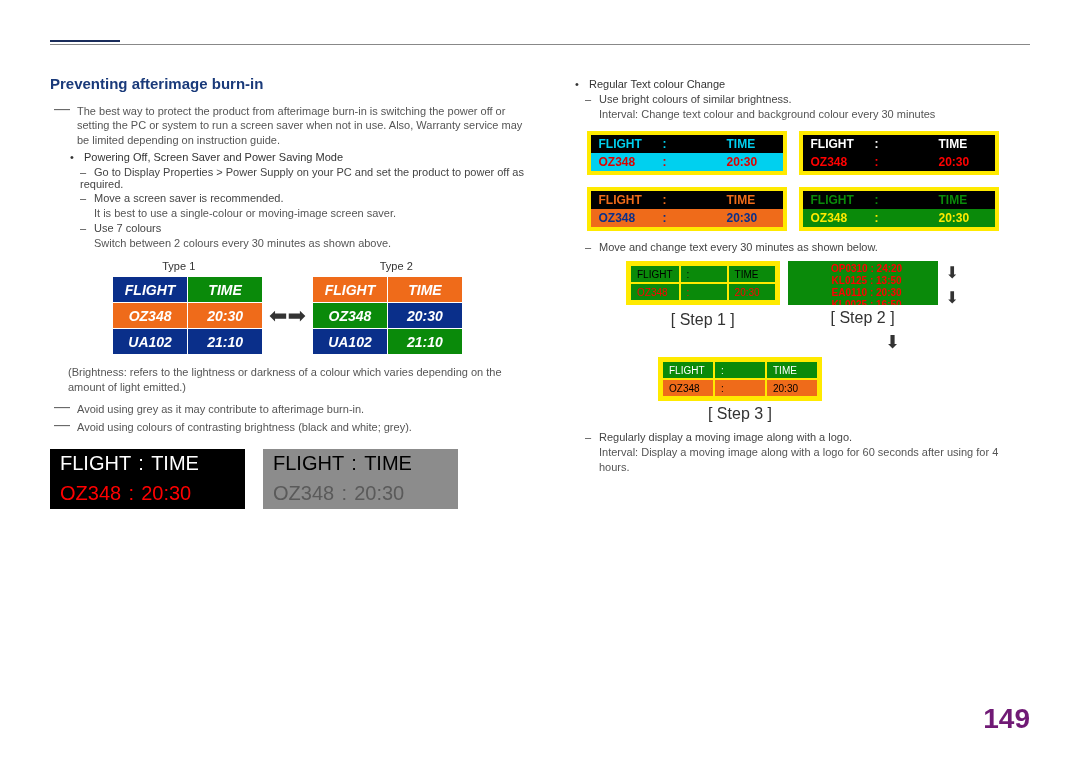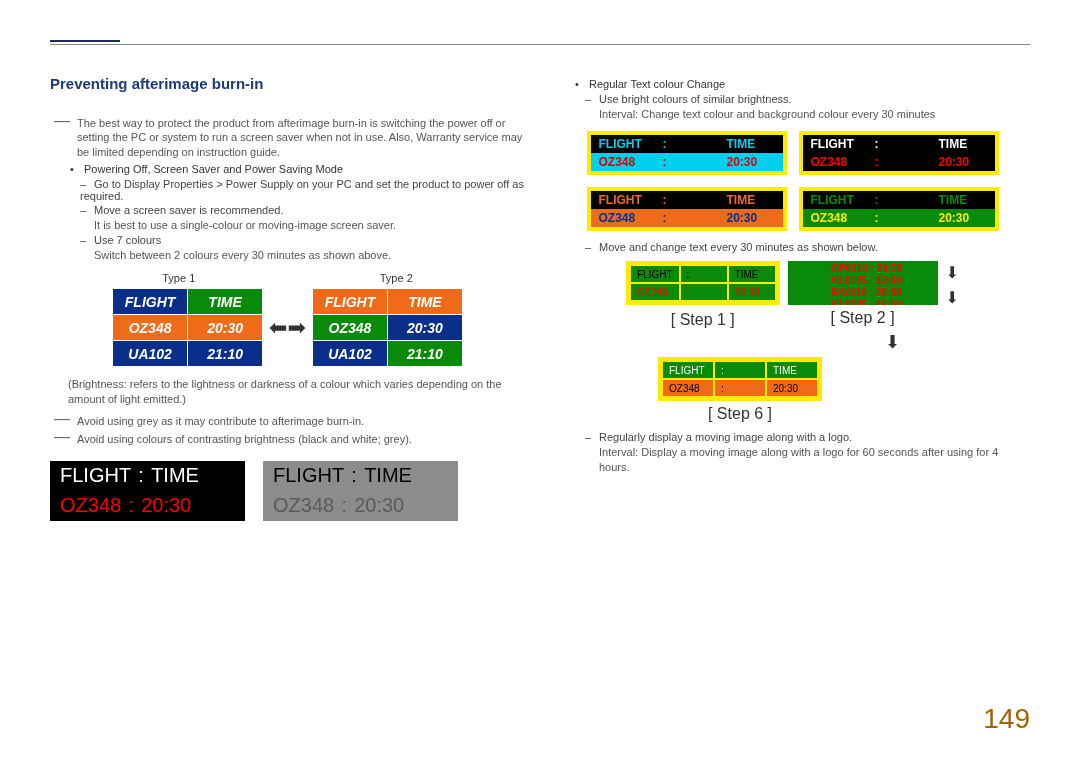--- a/index.html
+++ b/index.html
@@ -1,21 +1,21 @@
 <!DOCTYPE html>
 <html><head>
 <meta charset="utf-8">
 <style>
   * { box-sizing: border-box; margin: 0; padding: 0; }
   body { font-family: Arial, Helvetica, sans-serif; font-size: 11px; color: #333; background: #fff; width: 1080px; height: 763px; position: relative; padding: 40px 50px 0 50px; }
   .header-line { border-top: 2px solid #1a2c5b; width: 70px; margin-bottom: 2px; }
   .header-thin { border-top: 1px solid #888; width: 980px; margin-bottom: 30px; }
   .columns { display: flex; gap: 30px; }
   .col { flex: 1; }
-  h2 { color: #1a3a7a; font-size: 15px; font-weight: bold; margin-bottom: 24px; }
+  h2 { color: #1a3a7a; font-size: 15px; font-weight: bold; margin-bottom: 12px; }
   .dash-item { display: flex; margin: 4px 0 4px 4px; }
   .dash-item .dash { width: 16px; text-align: left; color: #666; font-size: 16px; line-height: 10px; }
   .dash-item .txt { flex: 1; color: #555; line-height: 1.3; margin-left: 7px; }
   ul.bul { list-style: none; margin-left: 20px; }
   ul.bul > li::before { content: "•"; display: inline-block; width: 14px; color: #333; }
   ul.bul > li { margin: 3px 0; color: #333; }
   ul.sub { list-style: none; margin-left: 30px; }
   ul.sub > li::before { content: "–"; display: inline-block; width: 14px; vertical-align: top; }
   ul.sub > li { margin: 2px 0; color: #444; }
   .sub-desc { margin-left: 44px; color: #555; line-height: 1.3; }
@@ -59,21 +59,21 @@
   .st td { height: 16px; font-size: 10px; text-align: left; padding: 0 6px; min-width: 46px; }
   .st .sh { background: #0a8a0a; color: #000; }
   .st .sv { background: #0a8a0a; color: #ff0000; }
   .st2box { background: #0a8a0a; padding: 2px; width: 150px; height: 44px; overflow: hidden; position: relative; }
   .st2box .line { color: #ff0000; font-size: 10px; font-weight: bold; padding-left: 8px; height: 12px; }
   .arr-down { font-size: 16px; }
   .step-label { font-size: 16px; margin-top: 4px; }
   .step3-outer { display: flex; flex-direction: column; align-items: center; margin-left: auto; margin-right: 105px; margin-top: 4px; }
   .arr-mid { text-align: center; font-size: 18px; margin: 2px 0; }
   .step3-tbl td { height: 16px; font-size: 10px; padding: 0 6px; min-width: 50px; }
-  .page-num { position: absolute; bottom: 28px; right: 50px; font-size: 28px; color: #a16207; font-weight: 400; }
+  .page-num { position: absolute; bottom: 28px; right: 50px; font-size: 28px; color: #701a75; font-weight: 700; }
 </style>
 </head>
 <body>
 
 <div class="header-line"></div>
 <div class="header-thin"></div>
 
 <div class="columns">
 
   <div class="col">
@@ -306,21 +306,21 @@
                 <td class="sh" style="background:#0a8a0a;color:#fff">TIME</td>
               </tr>
           <tr>
                 <td style="background:#ef6b1a;color:#000">OZ348</td>
                 <td style="background:#ef6b1a;color:#000">:</td>
                 <td style="background:#ef6b1a;color:#000">20:30</td>
               </tr>
         </tbody>
           </table>
       </div>
-      <div class="step-label">[ Step 6 ]</div>
+      <div class="step-label">[ Step 3 ]</div>
     </div>
 
     <ul class="sub" style="margin-top:8px">
       <li>Regularly display a moving image along with a logo.</li>
     </ul>
     <div class="sub-desc">Interval: Display a moving image along with a logo for 60 seconds after using for 4 hours.</div>
   </div>
 </div>
 
 <div class="page-num">149</div>

